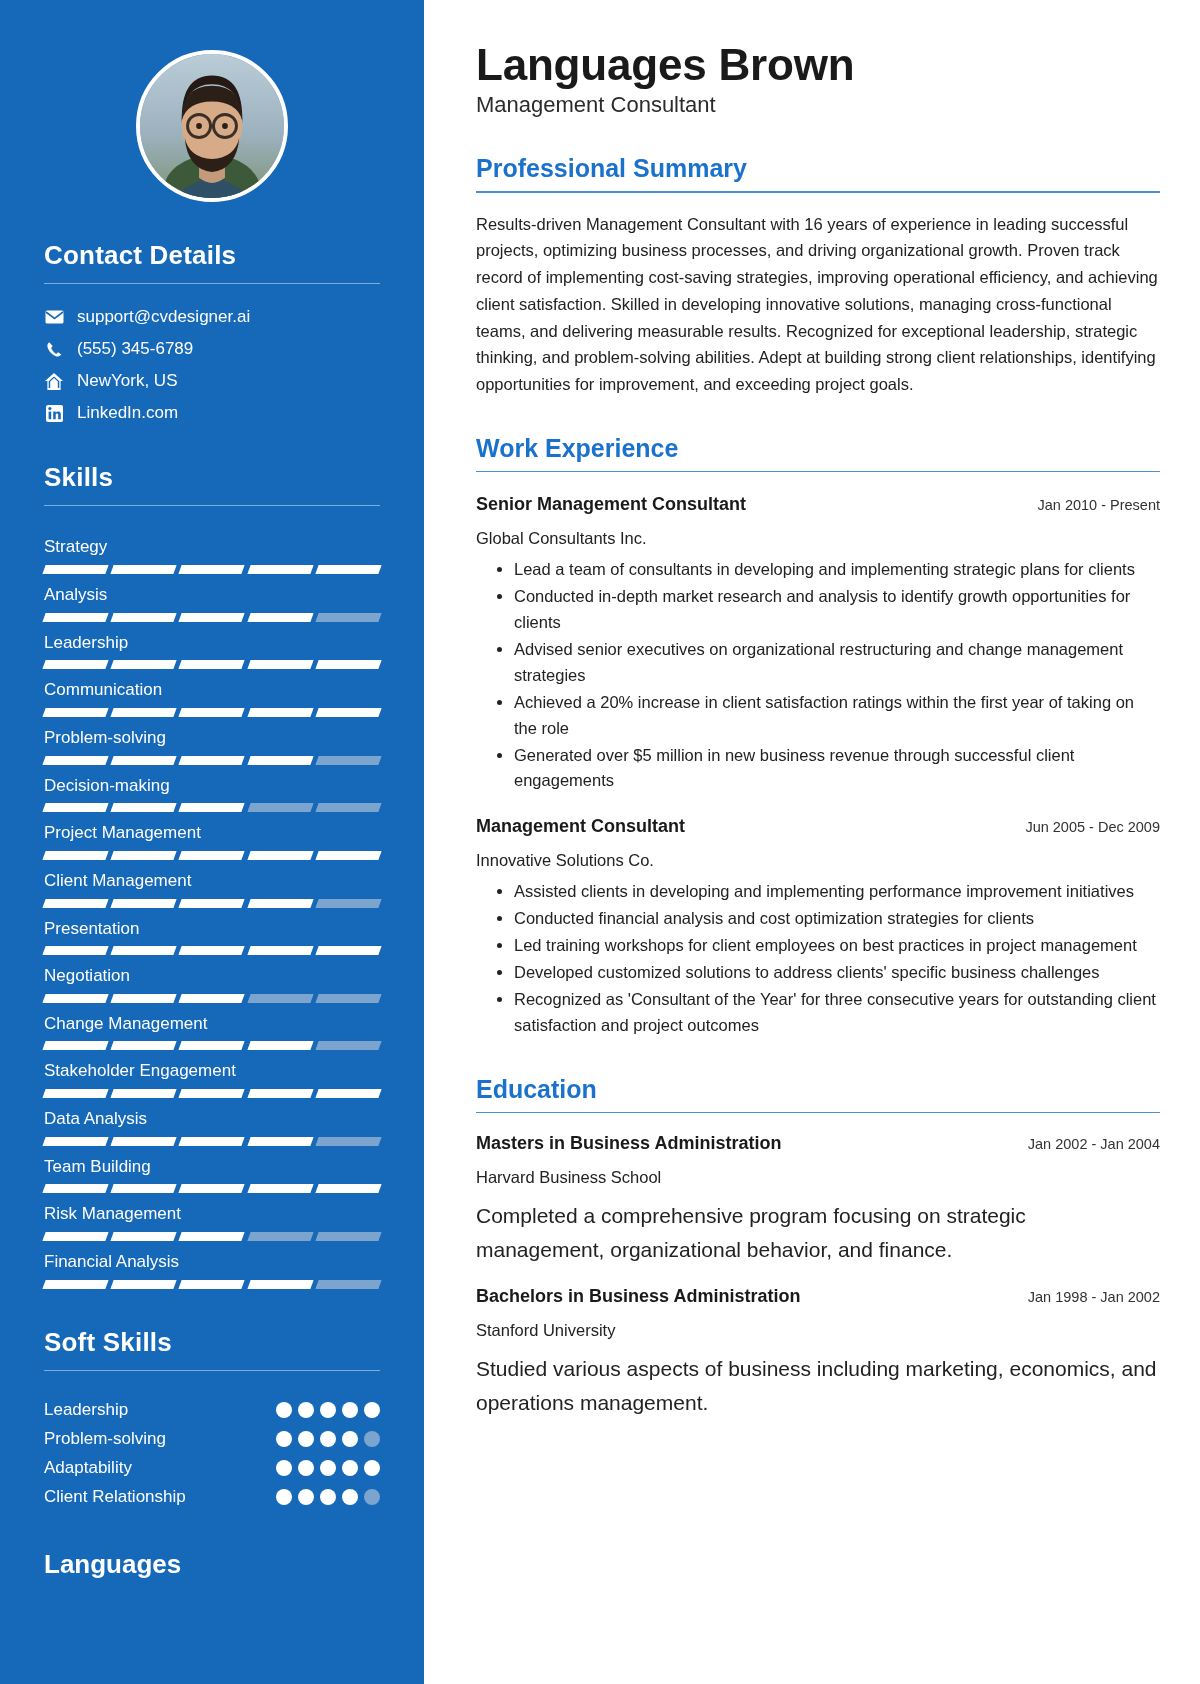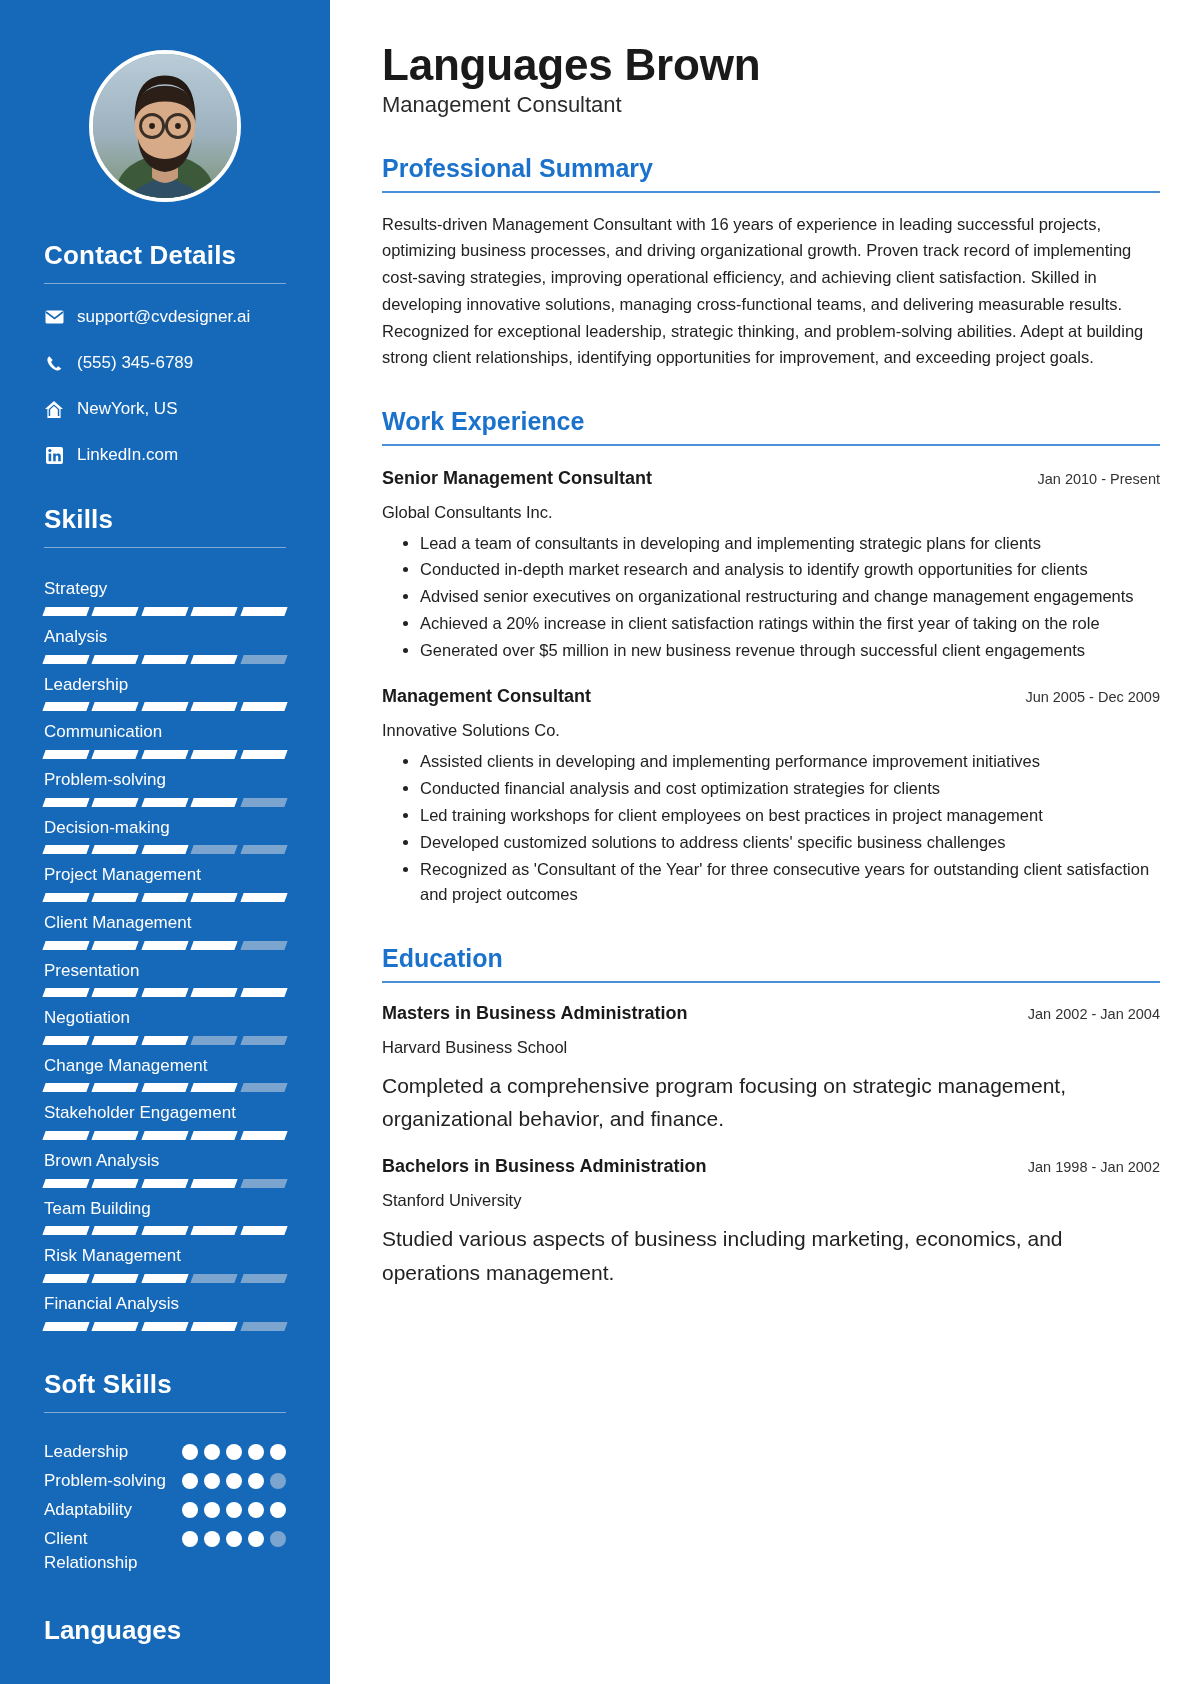--- a/index.html
+++ b/index.html
@@ -6,21 +6,21 @@
   html, body { width:1200px; height:1684px; }
   body {
     font-family: "Liberation Sans", sans-serif;
     background:#ffffff;
     overflow:hidden;
   }
   .page { display:flex; width:1200px; height:1684px; }
 
   
   .sidebar {
-    width:330px;
+    width:424px;
     background:#1668b8;
     color:#ffffff;
     padding:0 44px;
     position:relative;
     overflow:hidden;
   }
   .avatar-wrap { padding-top:50px; display:flex; justify-content:center; }
   .avatar {
     width:152px; height:152px; border-radius:50%;
     border:4px solid #ffffff;
@@ -31,21 +31,21 @@
 
   .side-heading {
     font-size:26px; font-weight:bold; letter-spacing:.2px;
     margin-top:38px;
   }
   .side-rule {
     height:1px; background:rgba(255,255,255,.45);
     margin-top:12px; margin-bottom:22px;
   }
 
-  .contact-list { display:flex; flex-direction:column; gap:24px; }
+  .contact-list { display:flex; flex-direction:column; gap:10px; }
   .contact-row { display:flex; align-items:center; gap:13px; font-size:17px; line-height:1.3; }
   .contact-row .ci { width:20px; height:18px; display:flex; align-items:center; justify-content:center; flex:0 0 20px; }
   .contact-row .ci svg { display:block; }
 
   
   .skill-block { margin-bottom:2px; }
   .skill-name { font-size:17px; line-height:1.45; padding-top:7px; }
   .bar-row { display:flex; gap:5px; margin-top:5px; margin-bottom:2px; }
   .seg {
     height:9px; flex:1;
@@ -292,21 +292,21 @@
           <div class="skill-name">Stakeholder Engagement</div>
           <div class="bar-row">
             <span class="seg"></span>
             <span class="seg"></span>
             <span class="seg"></span>
             <span class="seg"></span>
             <span class="seg"></span>
           </div>
         </div>
         <div class="skill-block">
-          <div class="skill-name">Brown Analysis</div>
+          <div class="skill-name">Data Analysis</div>
           <div class="bar-row">
             <span class="seg"></span>
             <span class="seg"></span>
             <span class="seg"></span>
             <span class="seg"></span>
             <span class="seg off"></span>
           </div>
         </div>
         <div class="skill-block">
           <div class="skill-name">Team Building</div>
@@ -401,21 +401,21 @@
     <div id="work-list">
         <div class="entry">
           <div class="entry-head">
             <span class="entry-title">Senior Management Consultant</span>
             <span class="entry-date">Jan 2010 - Present</span>
           </div>
           <div class="entry-org">Global Consultants Inc.</div>
           <ul class="bullets">
             <li>Lead a team of consultants in developing and implementing strategic plans for clients</li>
             <li>Conducted in-depth market research and analysis to identify growth opportunities for clients</li>
-            <li>Advised senior executives on organizational restructuring and change management engagements</li>
+            <li>Advised senior executives on organizational restructuring and change management strategies</li>
             <li>Achieved a 20% increase in client satisfaction ratings within the first year of taking on the role</li>
             <li>Generated over $5 million in new business revenue through successful client engagements</li>
           </ul>
         </div>
         <div class="entry">
           <div class="entry-head">
             <span class="entry-title">Management Consultant</span>
             <span class="entry-date">Jun 2005 - Dec 2009</span>
           </div>
           <div class="entry-org">Innovative Solutions Co.</div>

